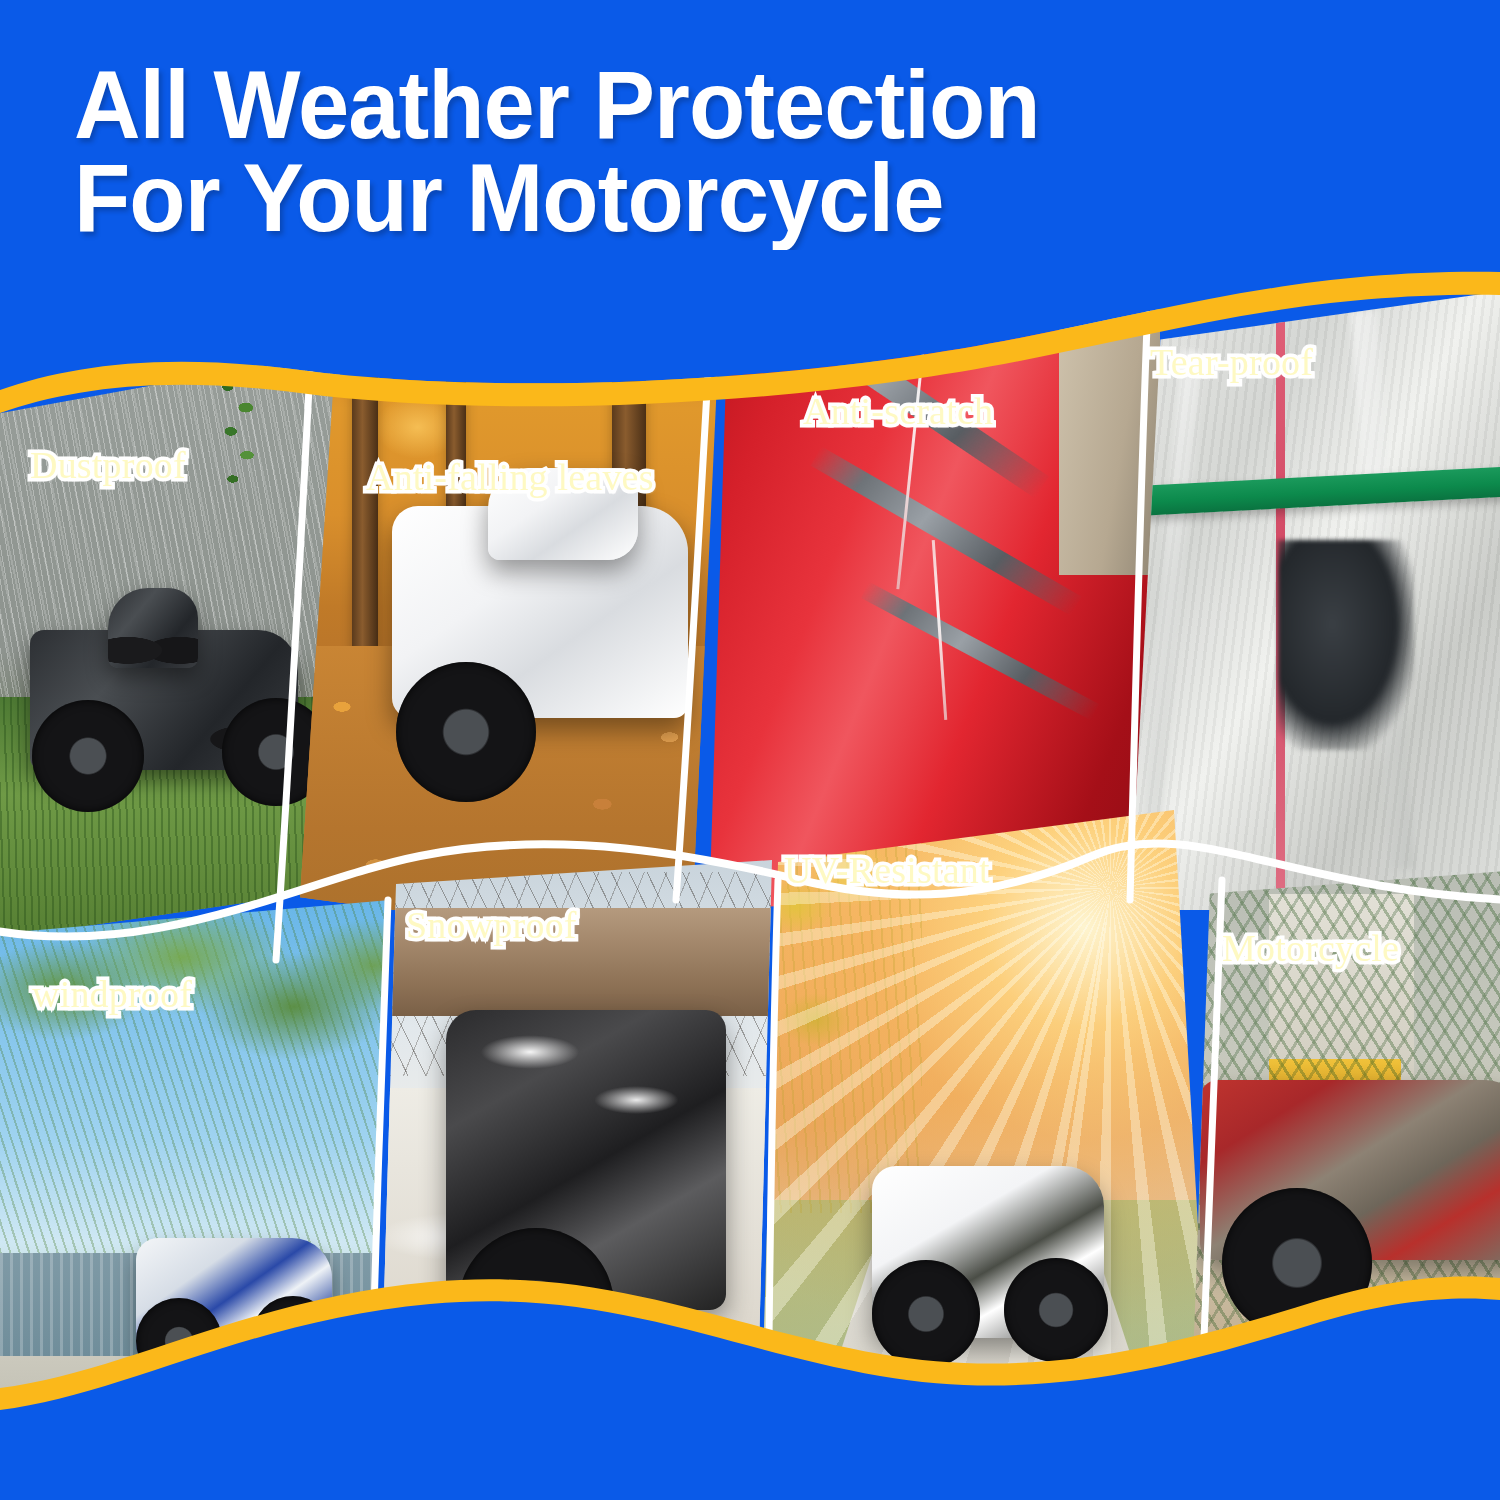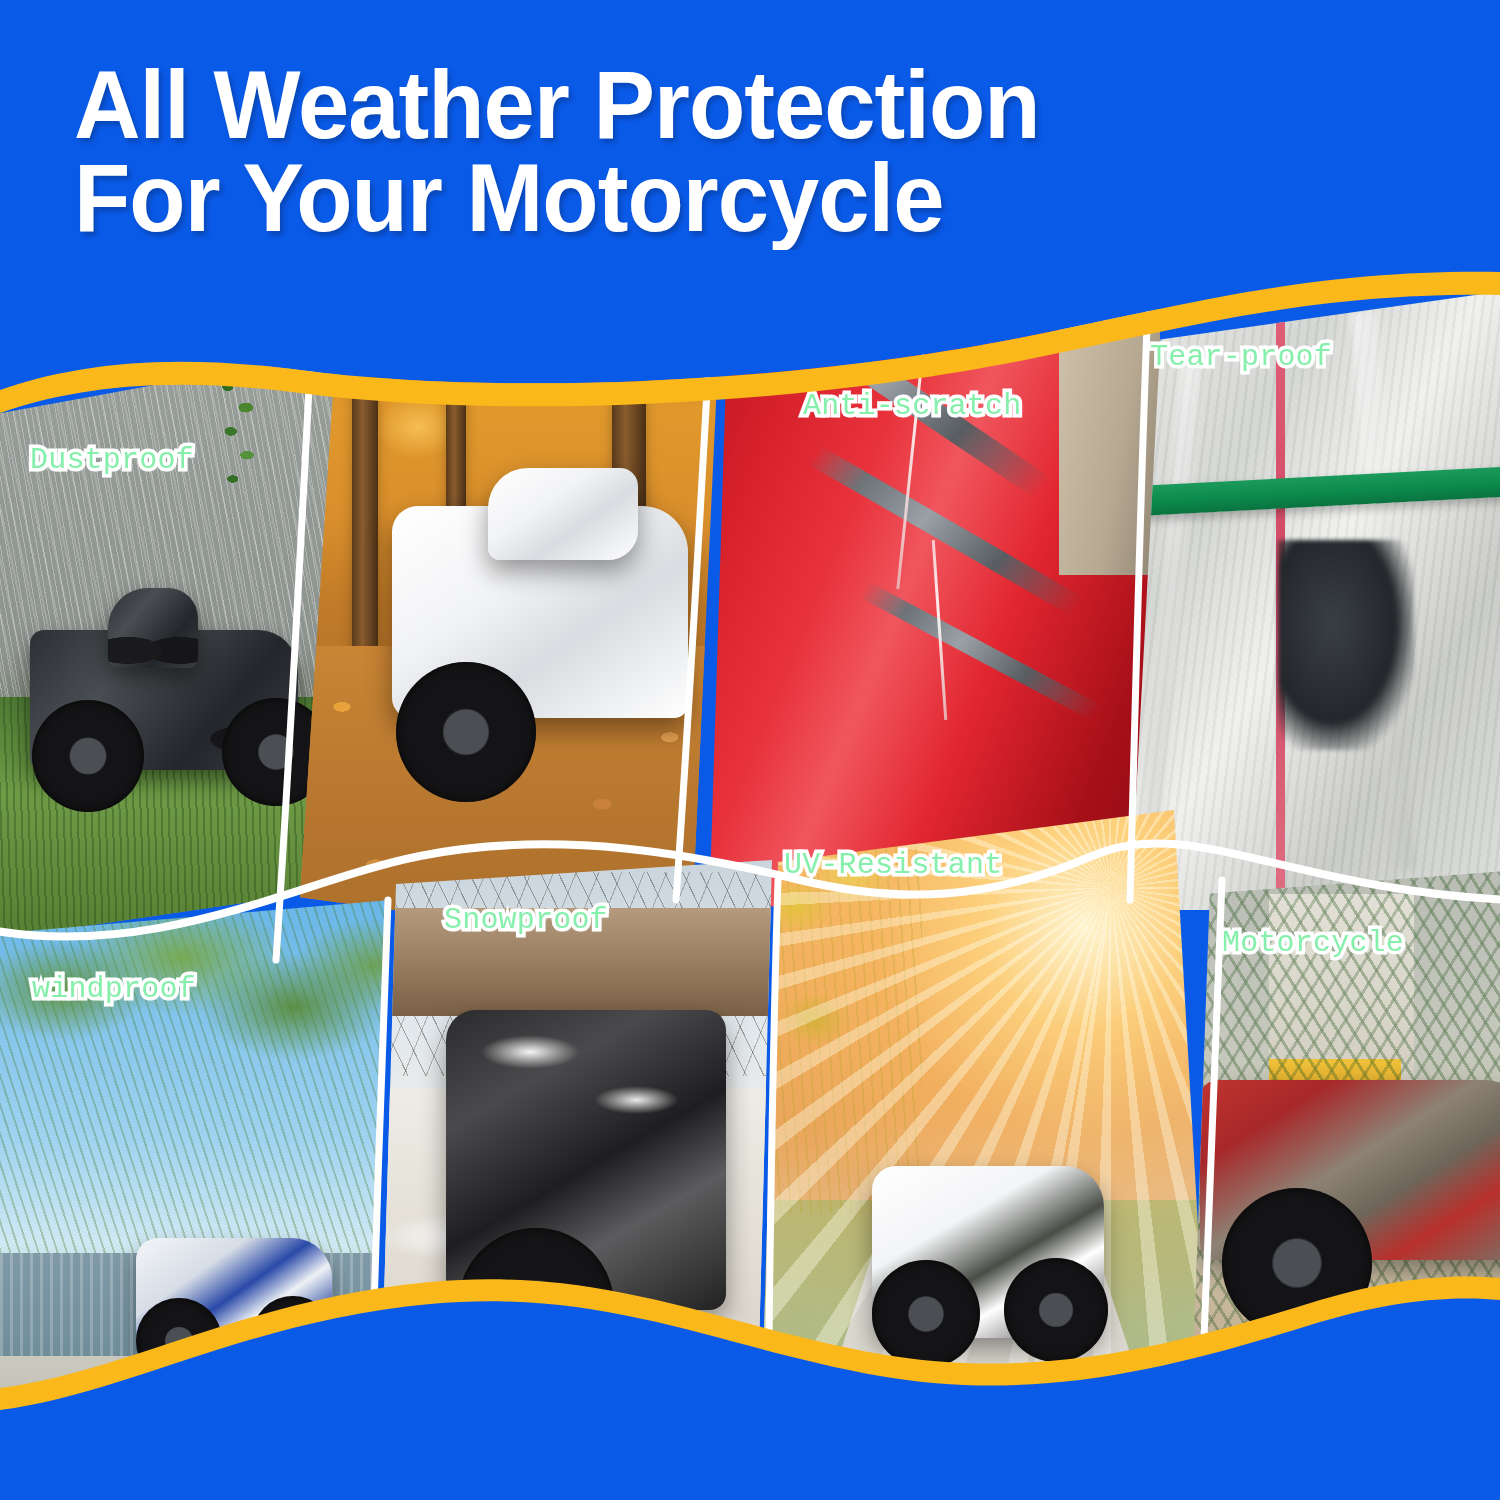--- a/index.html
+++ b/index.html
@@ -32,24 +32,24 @@
   
   #collage{
     position:absolute;left:0;top:0;width:1500px;height:1500px;z-index:10;
   }
   .panel{position:absolute;overflow:hidden;}
   .panel .art{position:absolute;inset:0;}
 
   
   .lbl{
     position:absolute;z-index:60;
-    color:#86efac;
-    font-family:Liberation Mono, monospace;
+    color:#fef9c3;
+    font-family:Liberation Serif, serif;
     font-weight:normal;
-    font-size:30px;
+    font-size:38px;
     white-space:nowrap;
     letter-spacing:.2px;
     paint-order:stroke fill;
     -webkit-text-stroke:7px #ffffff;
     text-shadow:
       0 0 2px #fff, 0 0 3px #fff,
       2px 2px 3px rgba(255,255,255,.9);
   }
   .lbl span{position:relative;}
 
@@ -346,20 +346,23 @@
         <div class="canopy"></div>
         <div class="trunk" style="left:52px;"></div>
         <div class="trunk" style="left:146px;width:20px;"></div>
         <div class="trunk" style="left:312px;width:34px;"></div>
         <div class="ground"></div>
         <div class="bike-white" style="left:92px;top:216px;width:296px;height:212px;"></div>
         <div class="wheel" style="left:96px;top:372px;width:140px;height:140px;"></div>
         <div class="bike-white" style="left:188px;top:178px;width:150px;height:92px;border-radius:40px 18px 30px 12px;"></div>
       </div>
     </div>
+    <div class="lbl" style="left:366px;top:455px;">
+      <span>Anti-falling leaves</span>
+    </div>
 
     <div class="panel" style="left:700px;top:290px;width:460px;height:620px;clip-path:polygon(6% 6%, 100% 0, 100% 96%, 2% 100%);">
       <div class="art art-scratch">
         <div class="wall"></div>
         <div class="gash" style="left:40px;top:92px;width:330px;height:26px;transform:rotate(34deg);"></div>
         <div class="gash" style="left:96px;top:230px;width:300px;height:22px;transform:rotate(30deg);"></div>
         <div class="gash" style="left:150px;top:352px;width:260px;height:18px;transform:rotate(28deg);"></div>
         <div class="hairline" style="left:212px;top:0;height:300px;transform:rotate(6deg);"></div>
         <div class="hairline" style="left:238px;top:250px;height:180px;transform:rotate(-4deg);"></div>
       </div>
@@ -397,21 +400,21 @@
 
     <div class="panel" style="left:372px;top:860px;width:400px;height:600px;clip-path:polygon(6% 4%, 100% 0, 96% 100%, 2% 96%);">
       <div class="art art-snow">
         <div class="branches"></div>
         <div class="wall"></div>
         <div class="snowground"></div>
         <div class="bike-snow" style="left:74px;top:150px;width:280px;height:300px;"></div>
         <div class="wheel" style="left:86px;top:368px;width:156px;height:156px;"></div>
       </div>
     </div>
-    <div class="lbl" style="left:406px;top:903px;margin-left:38px;">
+    <div class="lbl" style="left:406px;top:903px;">
       <span>Snowproof</span>
     </div>
 
     <div class="panel" style="left:760px;top:810px;width:450px;height:650px;clip-path:polygon(4% 8%, 92% 0, 100% 96%, 0 100%);">
       <div class="art art-uv">
         <div class="lawn"></div>
         <div class="drive"></div>
         <div class="tree"></div>
         <div class="rays"></div>
         <div class="bike-uv" style="left:112px;top:356px;width:232px;height:172px;"></div>

